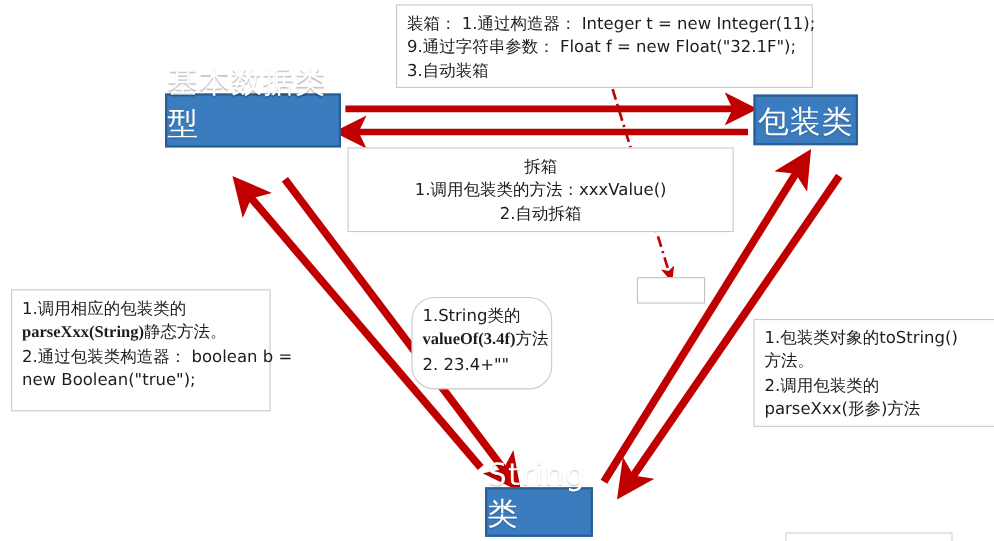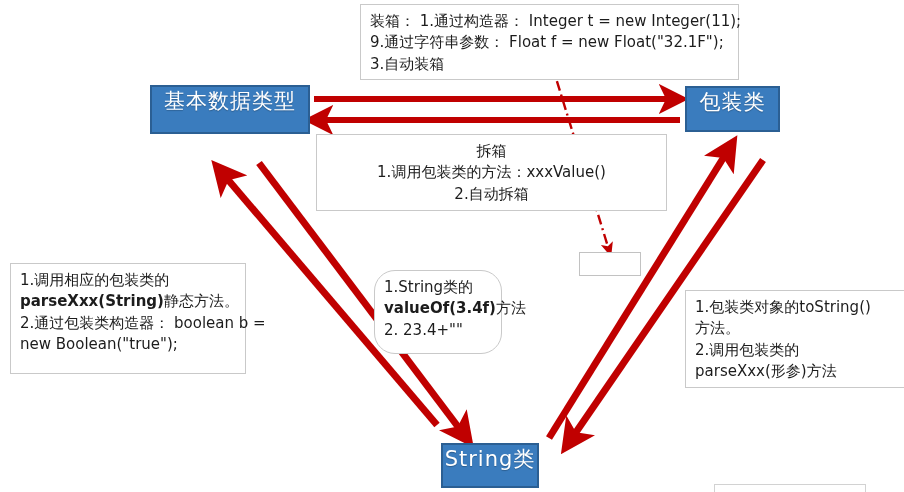--- a/index.html
+++ b/index.html
@@ -25,41 +25,42 @@
     height: 492px;
     pointer-events: none;
   }
   .blue-box {
     position: absolute;
     background: #3a7cbe;
     border: 2px solid #2b5f93;
     box-sizing: border-box;
     color: #ffffff;
     display: flex;
-    align-items: flex-start;
+    align-items: flex-end;
     justify-content: center;
-    font-size: 21px;
+    font-size: 28px;
     letter-spacing: 1px;
     text-shadow: 0 1px 1px rgba(0,0,0,0.25);
   }
   .text-box {
     position: absolute;
     background: #ffffff;
     border: 1px solid #c9c9c9;
     box-sizing: border-box;
     color: #1c1c1c;
     font-size: 15px;
     line-height: 1.42;
     padding: 6px 9px;
   }
   .text-box .ln {
     white-space: nowrap;
   }
   .text-box b {
     font-weight: bold;
+    font-family: Liberation Serif, serif;
   }
   .empty-box {
     position: absolute;
     background: #ffffff;
     border: 1px solid #c2c2c2;
     box-sizing: border-box;
   }
   .corner-box {
     position: absolute;
     background: #ffffff;

